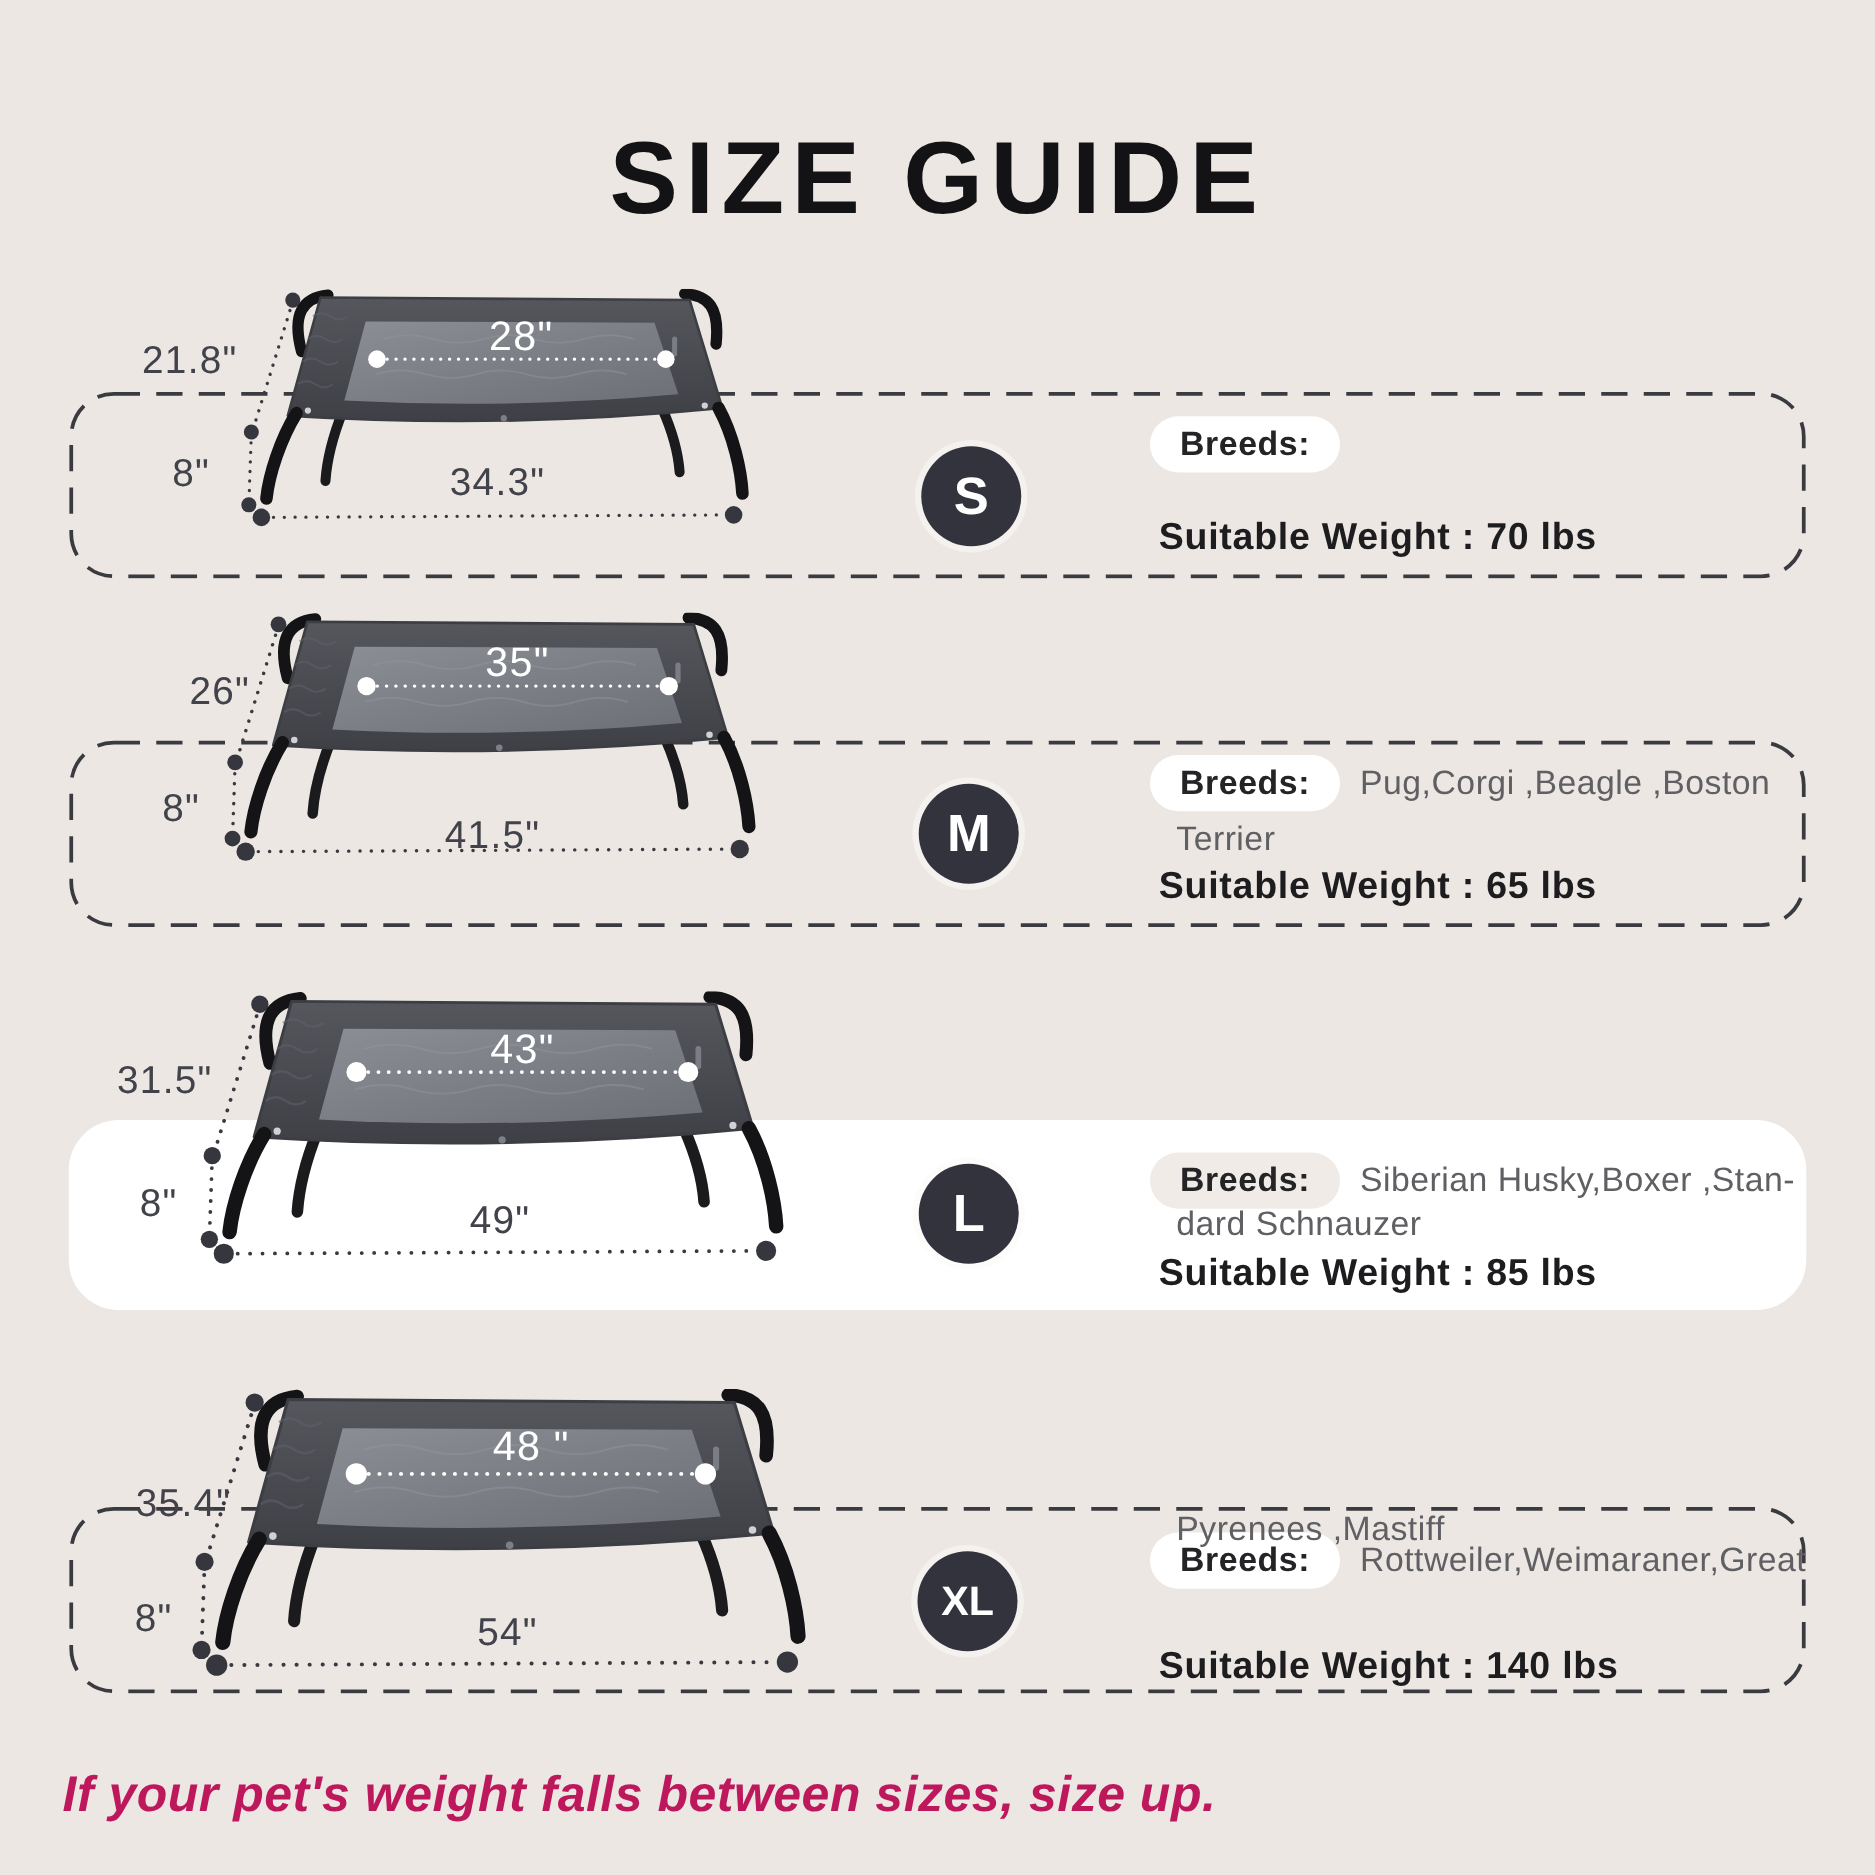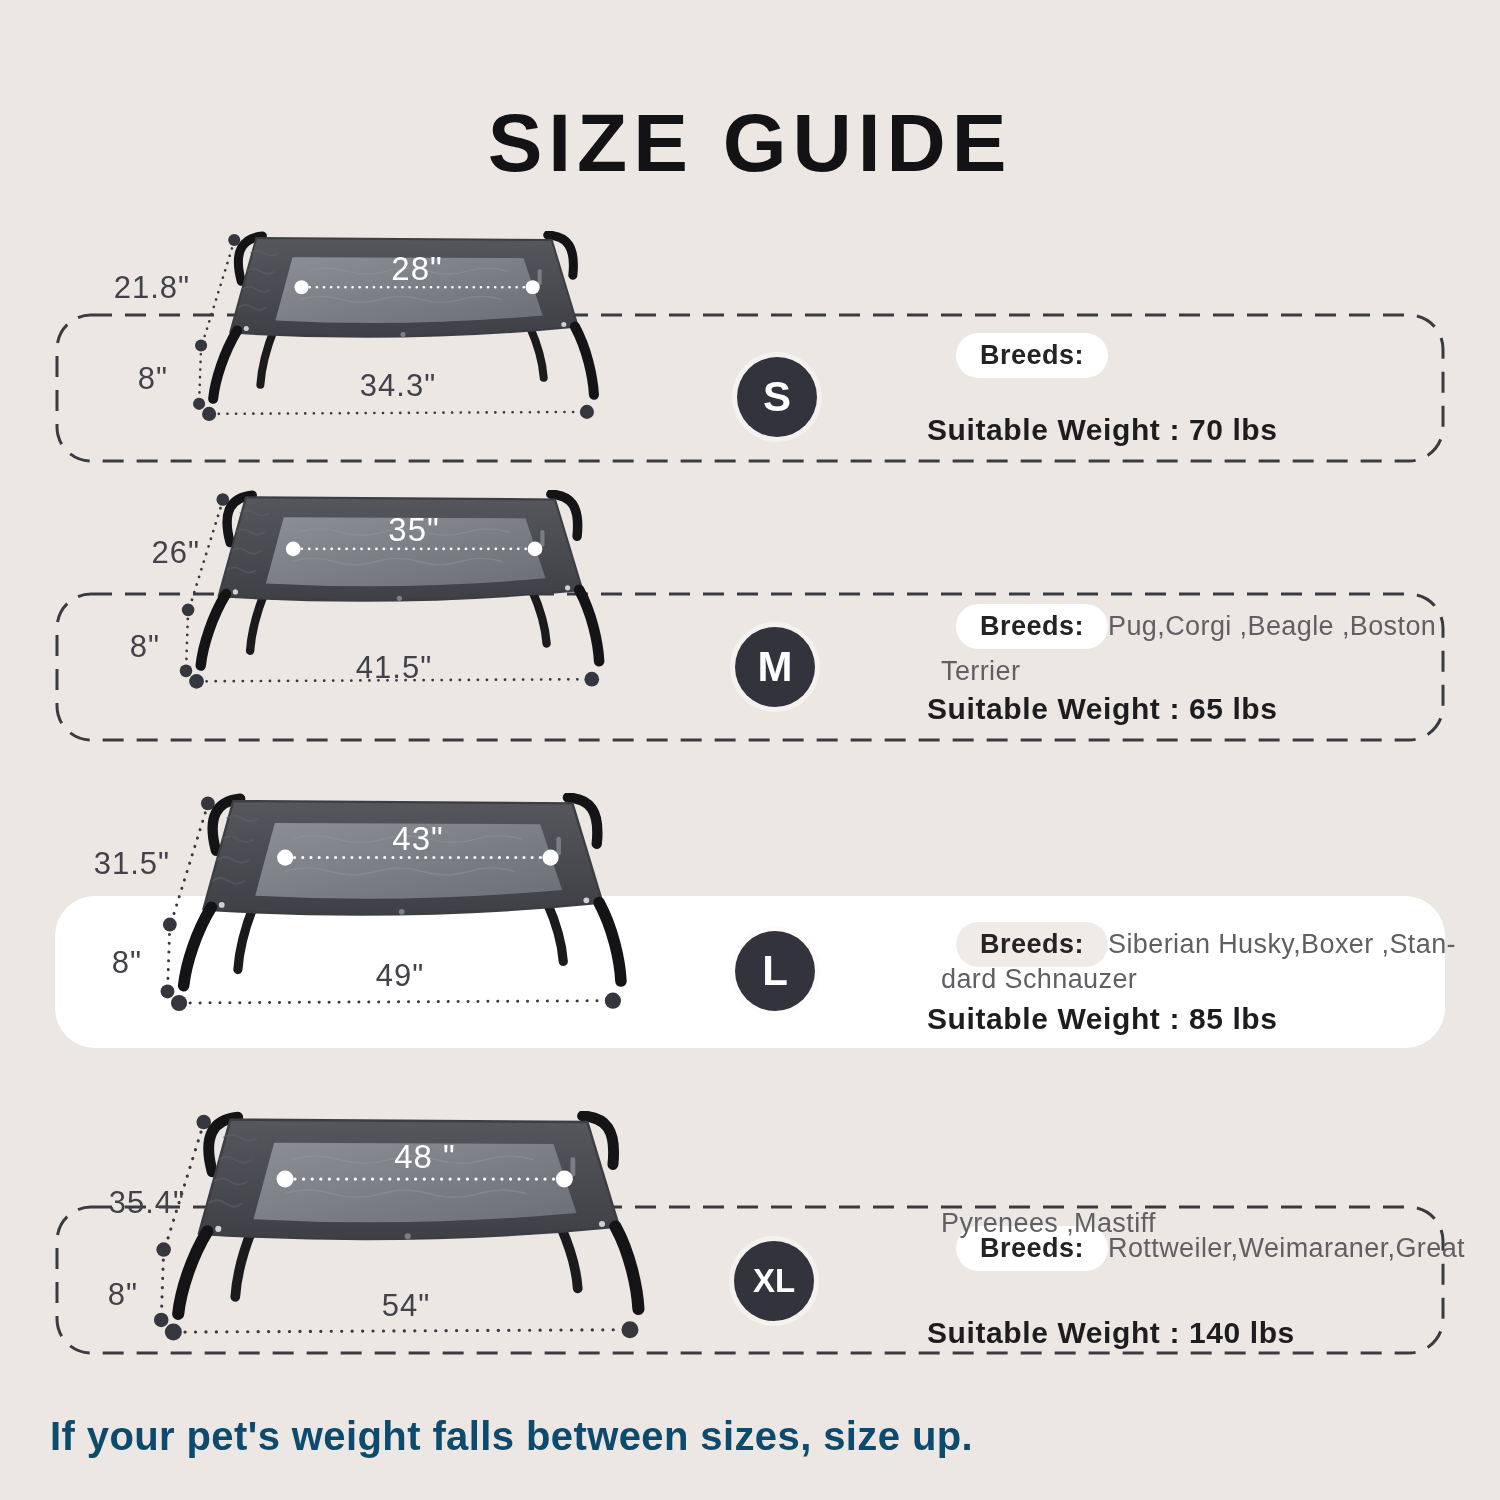--- a/index.html
+++ b/index.html
@@ -28,39 +28,39 @@
     position:absolute;z-index:5;color:#ffffff;font-size:33px;font-weight:400;
     letter-spacing:1px;transform:translate(-50%,-50%);white-space:nowrap;
   }
   .badge{
     position:absolute;z-index:4;width:80px;height:80px;border-radius:50%;
     background:#32333d;color:#fff;display:flex;align-items:center;justify-content:center;
     font-weight:700;font-size:42px;box-shadow:0 0 0 5px rgba(252,250,248,.55);
   }
   .badge.xl{font-size:33px;letter-spacing:0;align-items:center;}
   .bline{
-    position:absolute;left:956px;z-index:4;display:flex;align-items:center;white-space:nowrap;
+    position:absolute;left:920px;z-index:4;display:flex;align-items:center;gap:16px;white-space:nowrap;
   }
   .pill{
     background:#ffffff;border-radius:24px;padding:7px 24px;
     font-size:27px;font-weight:700;color:#242427;letter-spacing:.5px;
   }
   .pill.beige{background:#f0ebe7;}
   .blist{font-size:27px;color:#606064;letter-spacing:.4px;}
   .bline2{
     position:absolute;left:941px;z-index:4;font-size:27px;color:#606064;
     letter-spacing:.4px;white-space:nowrap;
   }
   .weight{
     position:absolute;left:927px;z-index:4;font-size:30px;font-weight:700;
     color:#1d1d1f;letter-spacing:.6px;white-space:nowrap;
   }
   .footer{
     position:absolute;left:50px;top:1414px;z-index:4;
-    font-size:40px;font-weight:700;color:#0c4a6e;letter-spacing:.4px;
+    font-size:40px;font-weight:700;color:#be185d;letter-spacing:.4px;font-style:italic;
   }
 </style>
 </head>
 <body>
 
 <svg width="0" height="0" style="position:absolute" aria-hidden="true">
   <defs>
     <linearGradient id="bedFabric" x1="0" y1="0" x2="0" y2="1">
       <stop offset="0" stop-color="#55575d"></stop>
       <stop offset="1" stop-color="#3e4046"></stop>

